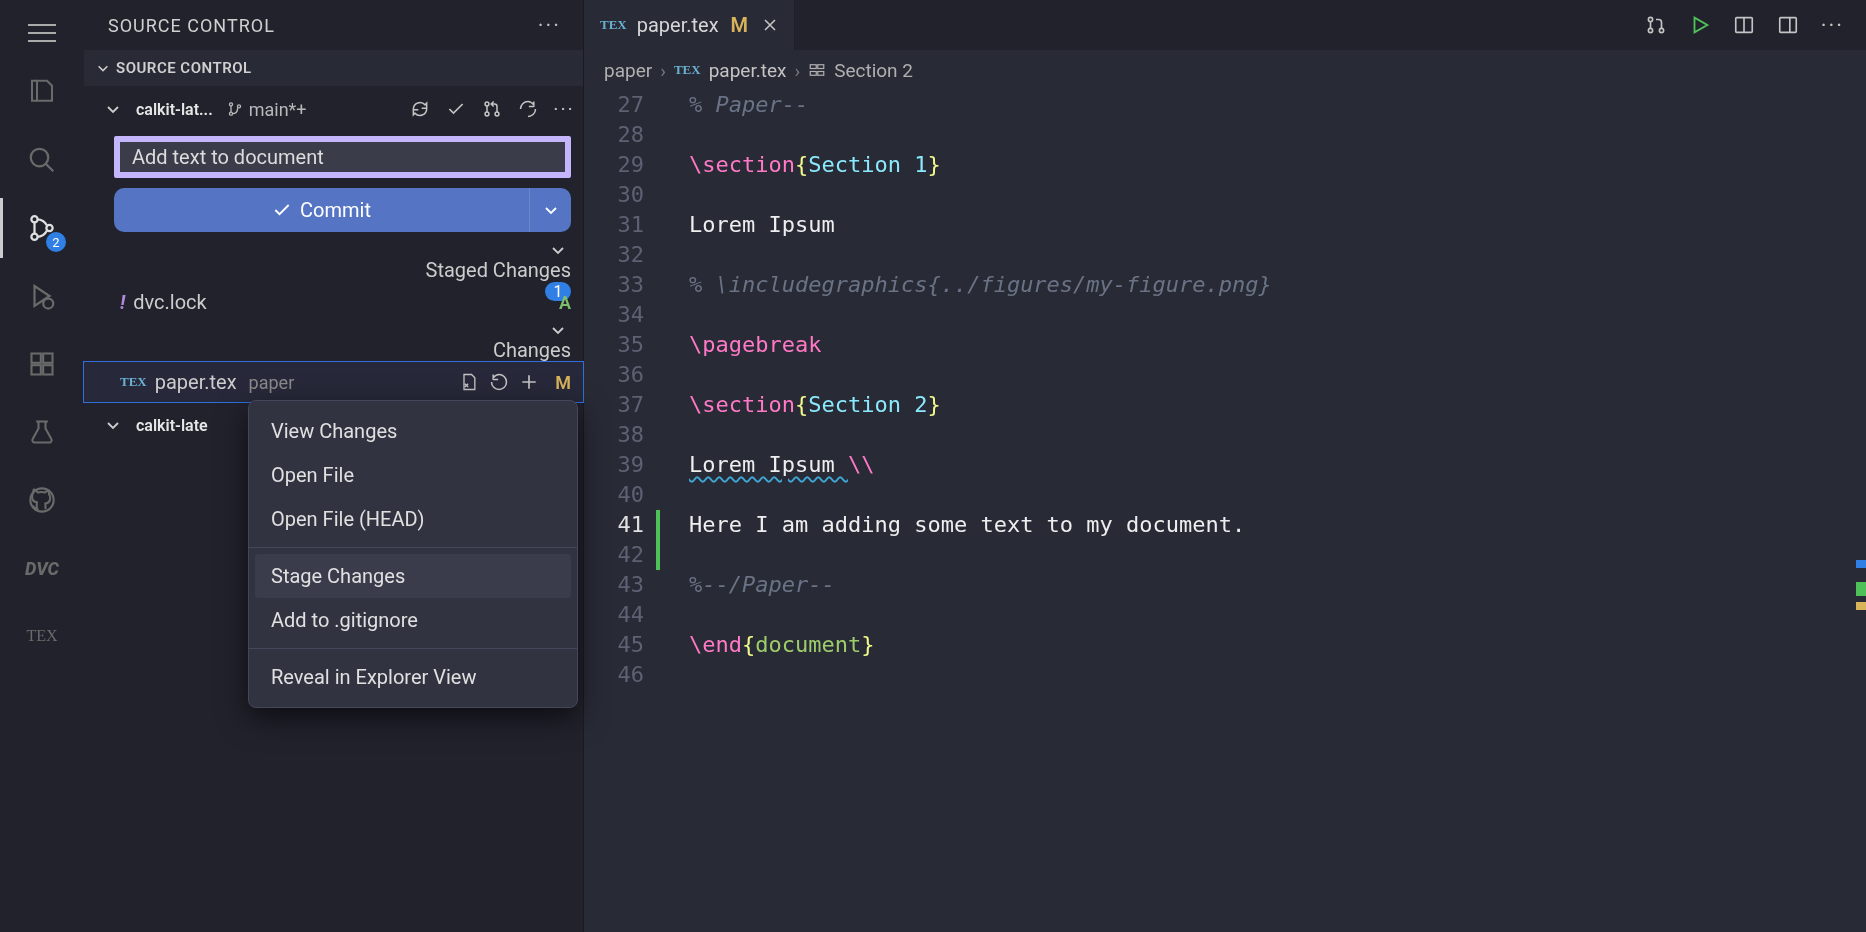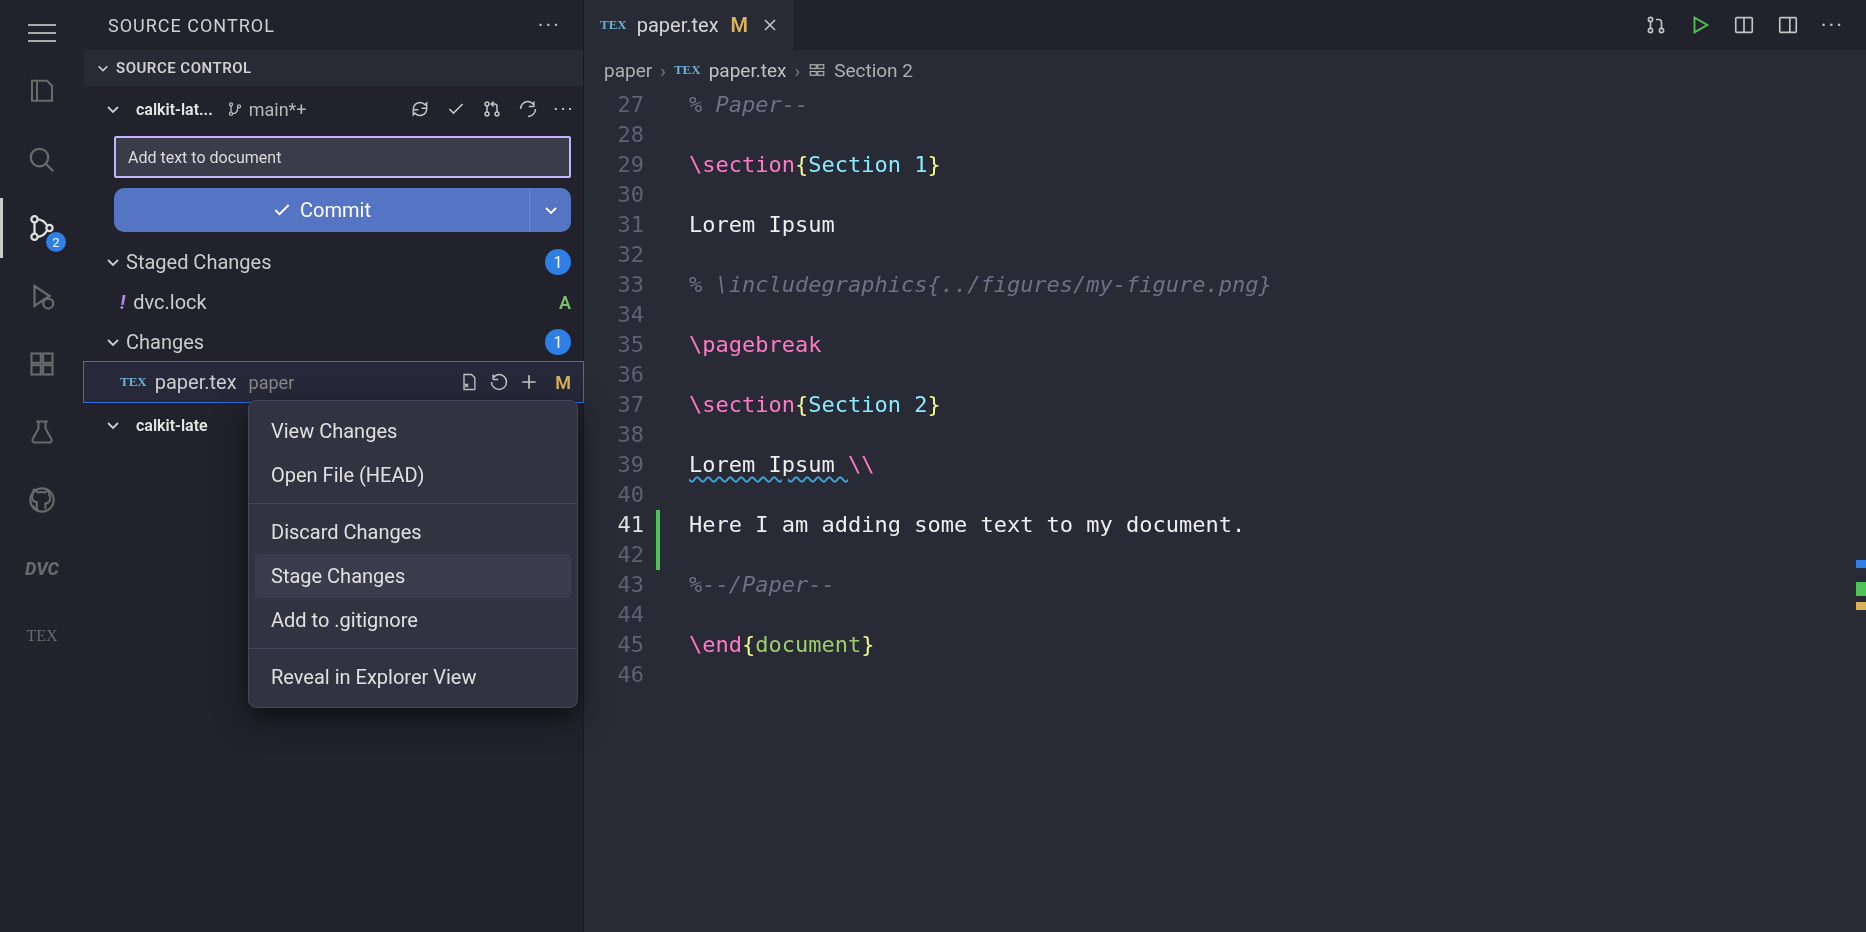--- a/index.html
+++ b/index.html
@@ -95,25 +95,25 @@
     display: flex; align-items: center; gap: 6px;
     color: #b8b8b8; font-size: 18px;
     margin-left: 4px;
   }
   .repo-actions { margin-left: auto; display: flex; gap: 14px; color: #c4c4c4; align-items: center; }
   .repo-actions .ico { width: 22px; height: 22px; display: flex; align-items: center; justify-content: center; }
 
   .commit-input {
     margin: 4px 12px 8px 30px;
     background: #3a3c4a;
-    border: 2px solid #c4b5fd;
+    border: 6px solid #c4b5fd;
     height: 42px;
     display: flex; align-items: center;
     padding: 0 12px;
-    color: #dcdcdc; font-size: 16px;
+    color: #dcdcdc; font-size: 20px;
     border-radius: 2px;
   }
   .commit-btn-row {
     margin: 2px 12px 10px 30px;
     display: flex;
     border-radius: 10px;
     overflow: hidden;
   }
   .commit-btn {
     flex: 1;
@@ -127,25 +127,26 @@
   .commit-split {
     width: 42px;
     background: #5575c4;
     border-left: 1px solid #6a85cc;
     display: flex; align-items: center; justify-content: center;
     color: #fff;
     cursor: pointer;
   }
 
   .group-row {
-    display: flex; align-items: center;
+    display: flex; align-items: flex-end;
     height: 40px;
     padding: 0 12px 0 20px;
     font-size: 20px;
     color: #cccccc;
+    flex-direction: column;
   }
   .count-badge {
     margin-left: auto;
     background: #2f7fe5;
     color: #fff;
     font-size: 16px;
     min-width: 26px; height: 26px;
     border-radius: 13px;
     display: flex; align-items: center; justify-content: center;
   }
@@ -504,23 +505,23 @@
       <span class="chev">
         <svg width="16" height="16" viewBox="0 0 16 16">
             <path d="M3 6l5 5 5-5" fill="none" stroke="#ccc" stroke-width="1.8"></path>
           </svg>
       </span>
       <span class="repo-name">calkit-late</span>
     </div>
 
     <div class="context-menu">
       <div class="ctx-item">View Changes</div>
+      <div class="ctx-item">Open File</div>
       <div class="ctx-item">Open File (HEAD)</div>
       <div class="ctx-sep"></div>
-      <div class="ctx-item">Discard Changes</div>
       <div class="ctx-item hovered">Stage Changes</div>
       <div class="ctx-item">Add to .gitignore</div>
       <div class="ctx-sep"></div>
       <div class="ctx-item">Reveal in Explorer View</div>
     </div>
   </div>
 
   <div class="editor-area">
     <div class="tabs-row">
       <div class="tab">

